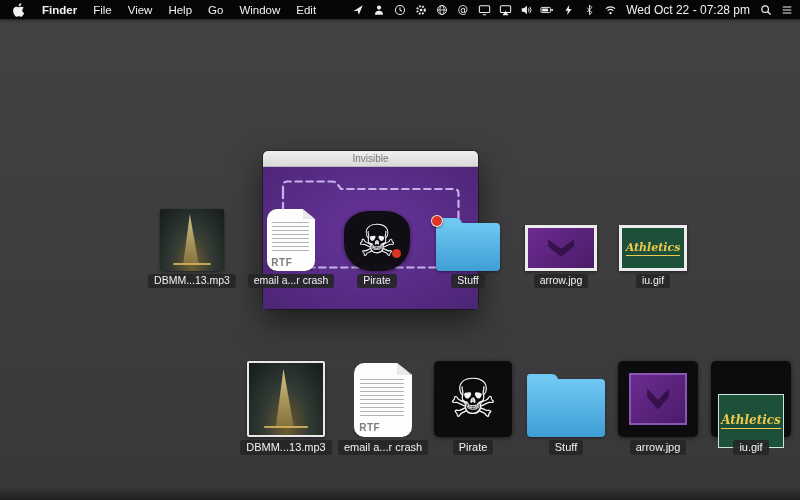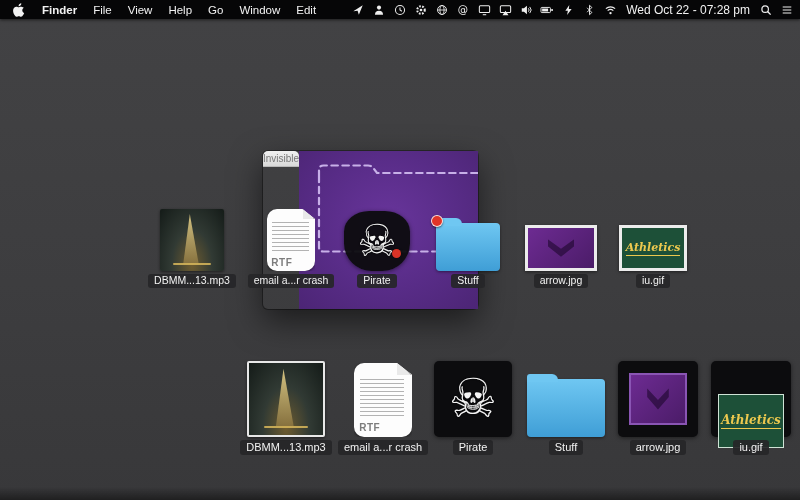--- a/index.html
+++ b/index.html
@@ -22,21 +22,21 @@
 
   
   .desktop { position:absolute; top:19px; left:0; width:800px; height:481px;
     background:linear-gradient(#424244 0%, #3d3d3f 55%, #38383a 100%); }
   .dock-hint { position:absolute; left:0; bottom:0; width:800px; height:13px;
     background:linear-gradient(rgba(0,0,0,0), rgba(0,0,0,0.45)); }
 
   
   .window { position:absolute; left:263px; top:132px; width:215px; height:158px;
     border-radius:5px; box-shadow:0 12px 32px rgba(0,0,0,.55), 0 0 0 1px rgba(0,0,0,.35);
-    z-index:5; display:flex; }
+    z-index:5; display:flex; flex-direction:column; }
   .titlebar { height:16px; background:linear-gradient(#f0f0f0,#d9d9d9);
     border-radius:5px 5px 0 0; display:flex; align-items:center; justify-content:center;
     font-size:10px; color:#787878; border-bottom:1px solid #b9b9b9; }
   .win-content { flex:1; position:relative;
     background:radial-gradient(ellipse at 50% 45%, #68359b 0%, #582c87 55%, #4c2575 100%); overflow:hidden; }
   .dropzone { position:absolute; left:13px; top:8px; }
   .win-footer { height:15px; background:#e9e9e9; border-radius:0 0 5px 5px;
     display:flex; align-items:center; justify-content:center; font-size:7.5px; color:#555;
     border-top:1px solid #c4c4c4; white-space:nowrap; }
 

